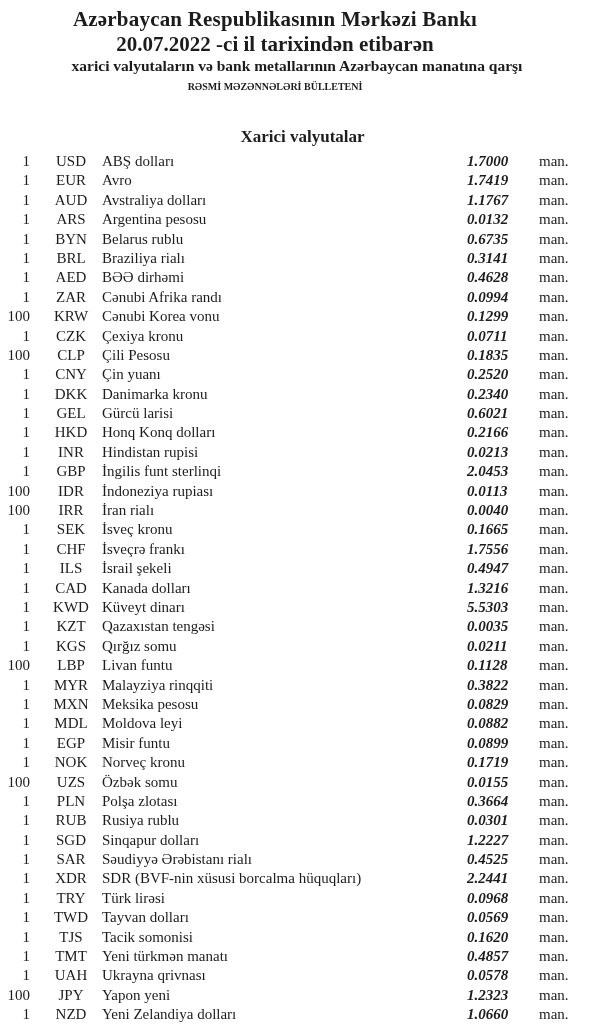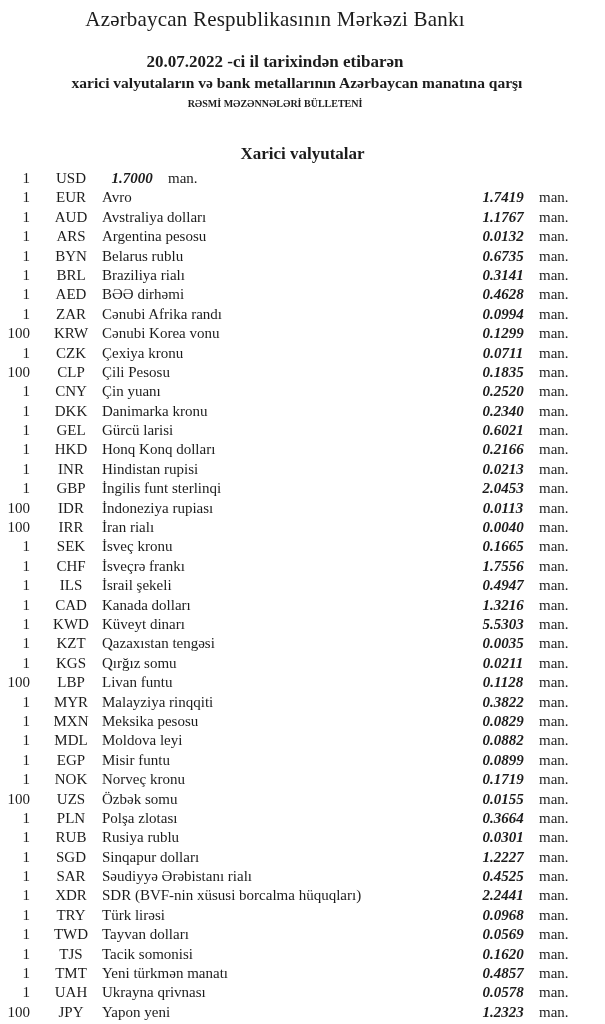--- a/index.html
+++ b/index.html
@@ -20,29 +20,29 @@
     position: relative;
   }
   
   .doc-header {
     padding-top: 7px;
     padding-right: 55px;
     text-align: center;
   }
   .bank-name {
     font-size: 21px;
-    font-weight: normal;
+    font-weight: bold;
     line-height: 24px;
     letter-spacing: 0.2px;
   }
   .date-line {
-    font-size: 17px;
+    font-size: 21px;
     font-weight: bold;
     line-height: 21px;
-    margin-top: 20px;
+    margin-top: 3px;
   }
   .subtitle-line {
     font-size: 15.5px;
     font-weight: bold;
     line-height: 21px;
     padding-left: 44px;
   }
   .bulletin-line {
     font-size: 10px;
     font-weight: bold;
@@ -80,21 +80,21 @@
   }
   .cell-name {
     flex: 1 1 auto;
     padding-left: 6px;
     text-align: left;
     overflow: hidden;
   }
   .cell-rate {
     flex: 0 0 auto;
     width: 72px;
-    text-align: center;
+    text-align: left;
     font-weight: bold;
     font-style: italic;
   }
   .cell-unit {
     flex: 0 0 auto;
     width: 38px;
   }
 </style>
 </head>
 <body style="color: rgb(28, 28, 28); background: rgb(255, 255, 255);">
@@ -107,20 +107,21 @@
     <div class="subtitle-line">xarici valyutaların və bank metallarının Azərbaycan manatına qarşı</div>
     <div class="bulletin-line">RƏSMİ MƏZƏNNƏLƏRİ BÜLLETENİ</div>
   </div>
 
   <div class="section-title">Xarici valyutalar</div>
 
   <div class="rates-table">
   <div class="rate-row">
     <span class="cell-qty">1</span>
     <span class="cell-code">USD</span>
+    <span class="cell-name">ABŞ dolları</span>
     <span class="cell-rate">1.7000</span>
     <span class="cell-unit">man.</span>
   </div>
 
   <div class="rate-row">
     <span class="cell-qty">1</span>
     <span class="cell-code">EUR</span>
     <span class="cell-name">Avro</span>
     <span class="cell-rate">1.7419</span>
     <span class="cell-unit">man.</span>

